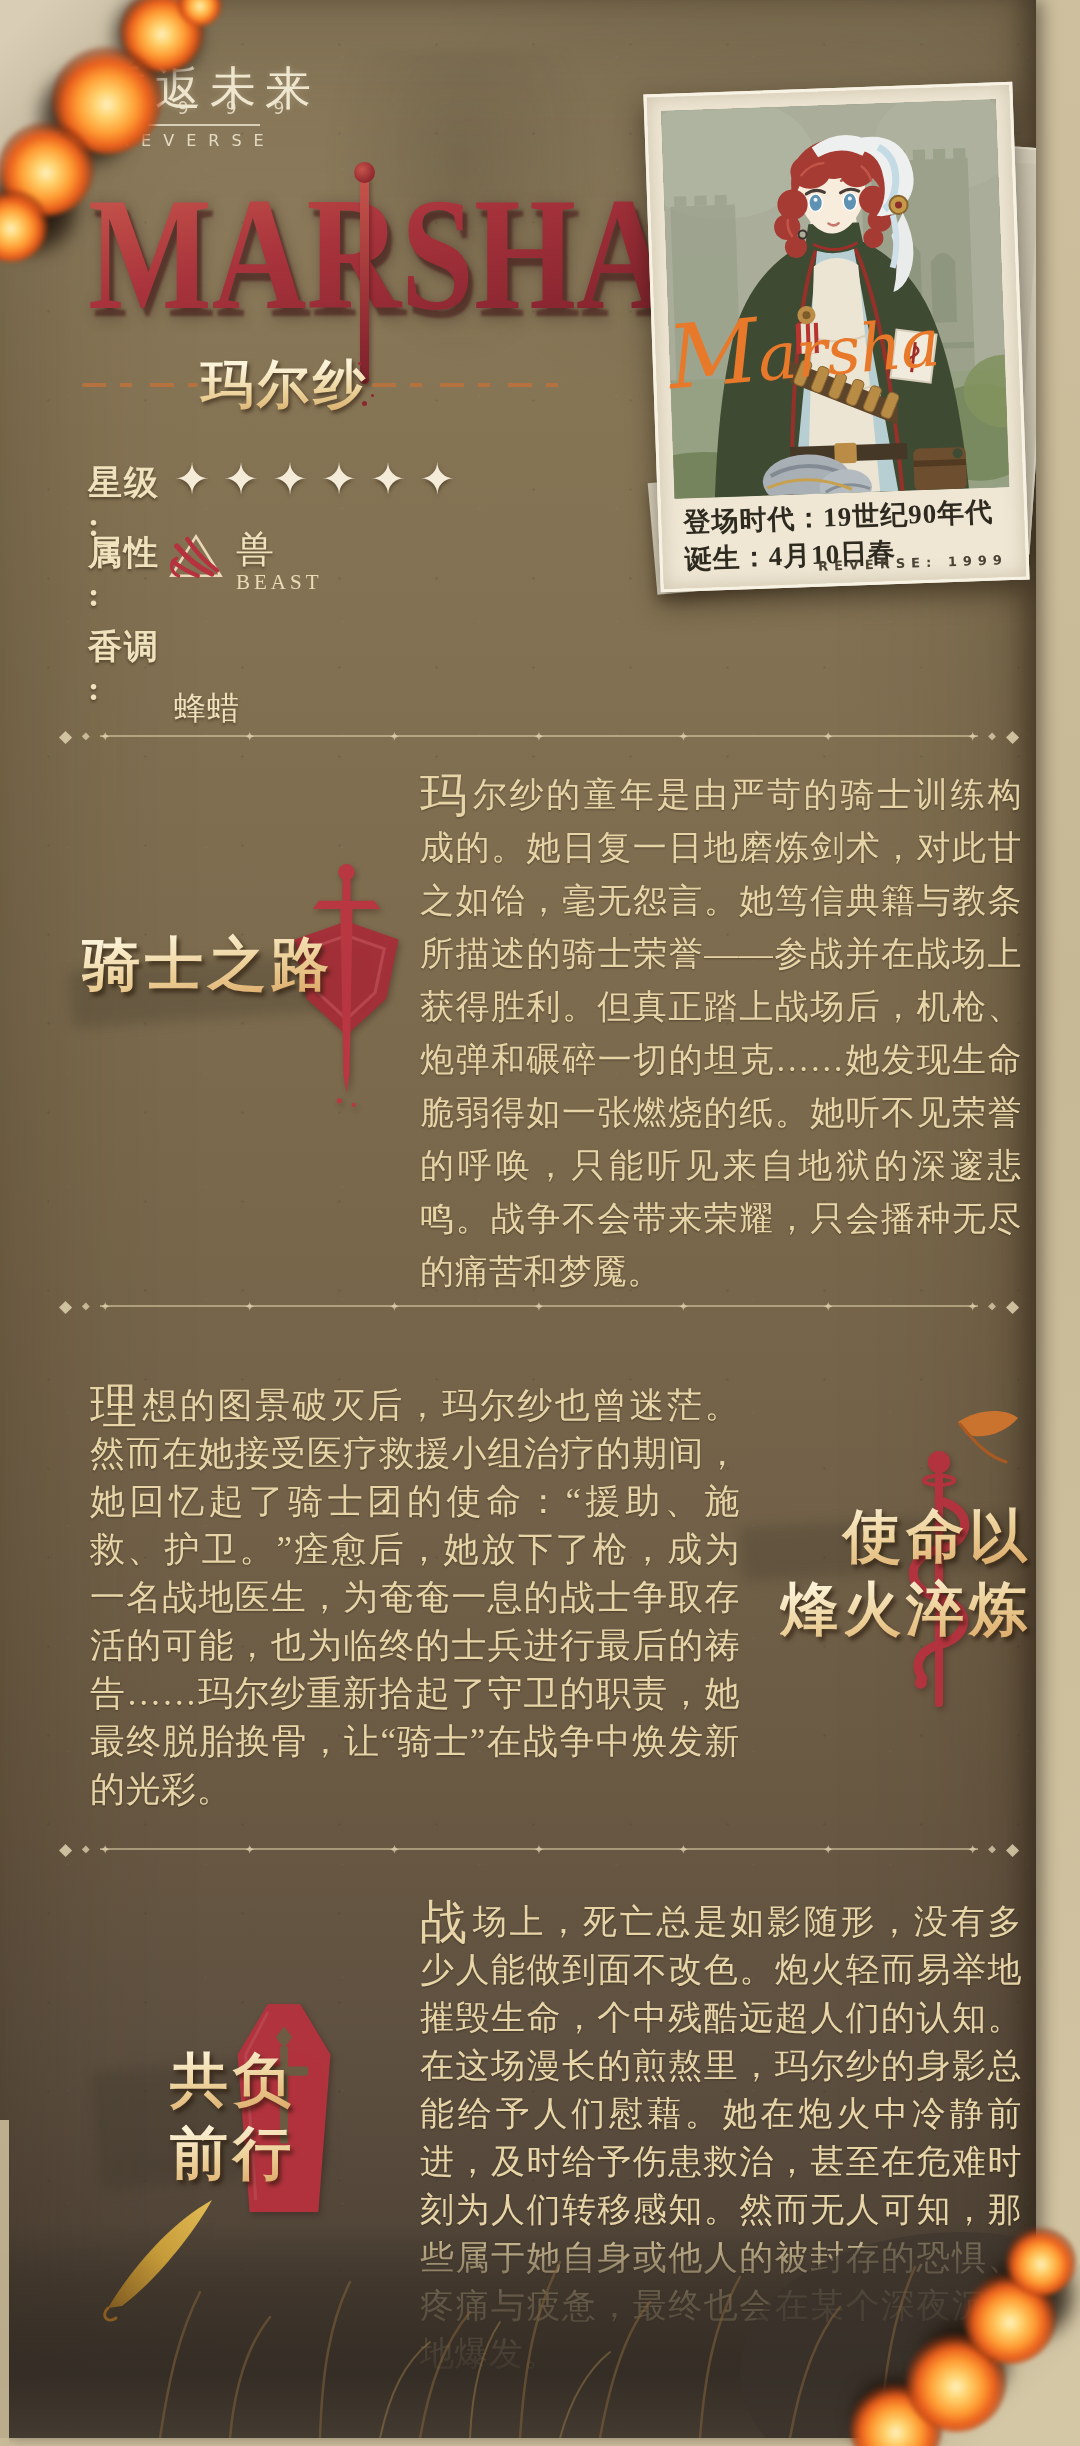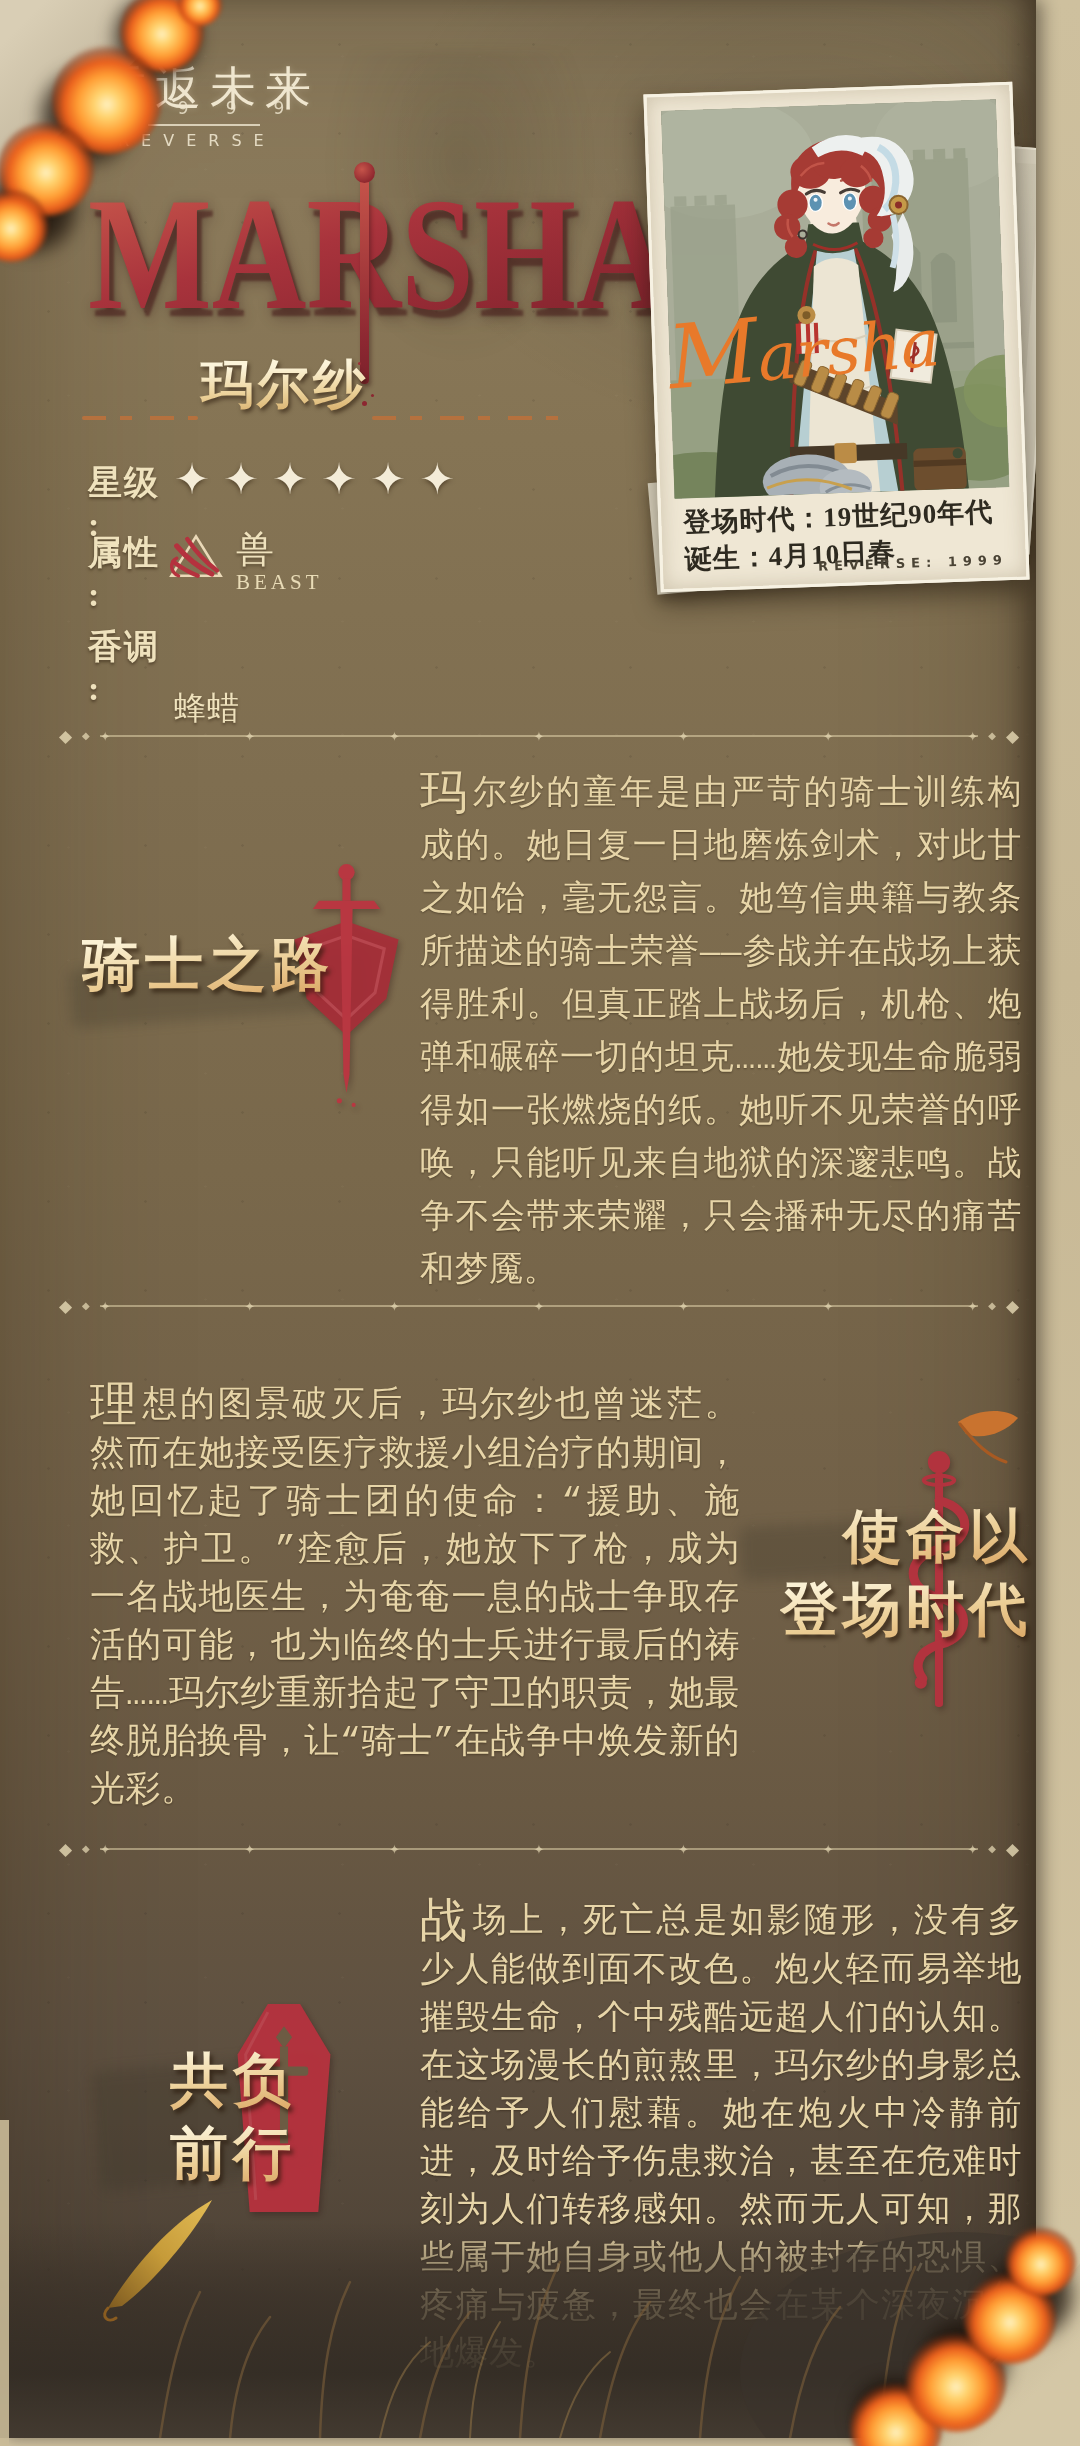--- a/index.html
+++ b/index.html
@@ -32,21 +32,21 @@
     -webkit-background-clip:text;background-clip:text;-webkit-text-fill-color:transparent;
     filter:drop-shadow(5px 7px 1px rgba(70,26,26,.55)) drop-shadow(2px 3px 6px rgba(40,14,14,.4));}
   .sword-bar{position:absolute;left:272px;top:8px;width:9px;height:208px;z-index:3;
     background:linear-gradient(180deg,#c6544a,#8c2731 80%,#7c222b);border-radius:4px;
     box-shadow:2px 3px 4px rgba(50,18,18,.4);}
   .sword-bar::before{content:"";position:absolute;left:-6px;top:-14px;width:21px;height:21px;border-radius:50%;
     background:radial-gradient(circle at 38% 35%,#c6544a,#90282f 70%);}
   .sword-bar::after{content:"";position:absolute;left:2px;bottom:-22px;width:5px;height:5px;border-radius:50%;
     background:#8c2731;box-shadow:8px -8px 0 -1px #8c2731,-5px -40px 0 -1px #9c3038;}
   
-  .name-cn-row{position:absolute;left:82px;top:350px;width:478px;display:flex;align-items:flex-end;z-index:2;}
+  .name-cn-row{position:absolute;left:82px;top:350px;width:478px;display:flex;align-items:center;z-index:2;}
   .dash{height:4px;border-radius:2px;
     background:repeating-linear-gradient(90deg,#b5713e 0 24px,rgba(0,0,0,0) 24px 38px,#b5713e 38px 50px,rgba(0,0,0,0) 50px 68px);}
   .dash.left{width:116px;}
   .dash.right{width:188px;flex:none;}
   .name-cn{flex:1;text-align:center;font-size:52px;font-weight:700;letter-spacing:4px;
     color:#f3e5c0;background-image:linear-gradient(178deg,#fcf4da 25%,#ecd29a 60%,#d3a761 95%);
     -webkit-background-clip:text;background-clip:text;-webkit-text-fill-color:transparent;
     filter:drop-shadow(2px 3px 2px rgba(40,24,10,.6));}
   
   .stats{position:absolute;left:88px;top:452px;width:580px;color:#efe2bd;z-index:2;}
@@ -87,21 +87,21 @@
     color:rgba(235,222,184,.78);z-index:2;}
   .d1{top:722px;} .d2{top:1292px;} .d3{top:1835px;}
   .dia{font-family:"DejaVu Sans",sans-serif;line-height:1;}
   .dia.big{font-size:17px;margin:0 4px;}
   .dia.sm{font-size:10px;margin:0 6px;opacity:.9;}
   .div-line{flex:1;display:flex;justify-content:space-between;align-items:center;height:0;
     border-top:2px solid rgba(233,219,178,.5);margin:0 4px;}
   .spark{font-family:"DejaVu Sans",sans-serif;font-size:13px;line-height:0;margin-top:-1px;opacity:.85;}
   
   .sec-body{position:absolute;margin:0;color:#e7d5a8;text-align:justify;letter-spacing:.5px;z-index:2;
-    text-shadow:0 1px 2px rgba(35,24,10,.45);font-family:Liberation Mono, monospace;}
+    text-shadow:0 1px 2px rgba(35,24,10,.45);}
   .b1{left:420px;top:768px;width:602px;font-size:34px;line-height:53px;}
   .b2{left:58px;top:1382px;width:650px;font-size:35px;line-height:48px;margin-left:32px;}
   .b3{left:420px;top:1898px;width:602px;font-size:34px;line-height:48px;}
   .lead{font-size:47px;line-height:1;margin-right:3px;vertical-align:-5px;}
   .sec-title{position:absolute;margin:0;font-weight:700;z-index:2;text-align:right;}
   .sec-title span{display:block;font-size:58px;line-height:73px;letter-spacing:5px;
     color:#f1e0b4;background-image:linear-gradient(172deg,#fbf1d4 18%,#eccf97 55%,#dca967 92%);
     -webkit-background-clip:text;background-clip:text;-webkit-text-fill-color:transparent;
     filter:drop-shadow(3px 4px 2px rgba(38,22,8,.62));}
   .t1{left:82px;top:928px;} .t1 .tl2{margin-left:48px;}
@@ -395,21 +395,21 @@
           <circle cx="50" cy="14" r="11"></circle>
           <rect x="46" y="24" width="8" height="232" rx="3"></rect>
           <circle cx="32" cy="232" r="6"></circle>
         </g>
         <ellipse cx="50" cy="32" rx="15" ry="4.5" fill="none" stroke="#b5323e" stroke-width="4"></ellipse>
         <path d="M50 52 C 84 60, 84 92, 50 100 C 16 108, 16 140, 50 148 C 82 156, 82 186, 52 194 C 30 200, 24 214, 34 228" stroke="#b5323e" stroke-width="9" fill="none" stroke-linecap="round"></path>
       </svg>
     </div>
     <h2 class="sec-title t2">
       <span class="tl1">使命以</span>
-      <span class="tl2">登场时代</span>
+      <span class="tl2">烽火淬炼</span>
     </h2>
     <p class="sec-body b2"><span class="lead">理</span><span>想的图景破灭后，玛尔纱也曾迷茫。然而在她接受医疗救援小组治疗的期间，她回忆起了骑士团的使命：“援助、施救、护卫。”痊愈后，她放下了枪，成为一名战地医生，为奄奄一息的战士争取存活的可能，也为临终的士兵进行最后的祷告……玛尔纱重新拾起了守卫的职责，她最终脱胎换骨，让“骑士”在战争中焕发新的光彩。</span></p>
 
     <div class="leaf-small">
       <svg viewBox="0 0 76 64">
         <path d="M10 18 C 30 4, 58 4, 70 14 C 56 30, 34 36, 18 30 Z" fill="#c9732f"></path>
         <path d="M12 20 C 28 40, 40 52, 58 58" stroke="#a85a22" stroke-width="3" fill="none" stroke-linecap="round"></path>
       </svg>
     </div>
 

